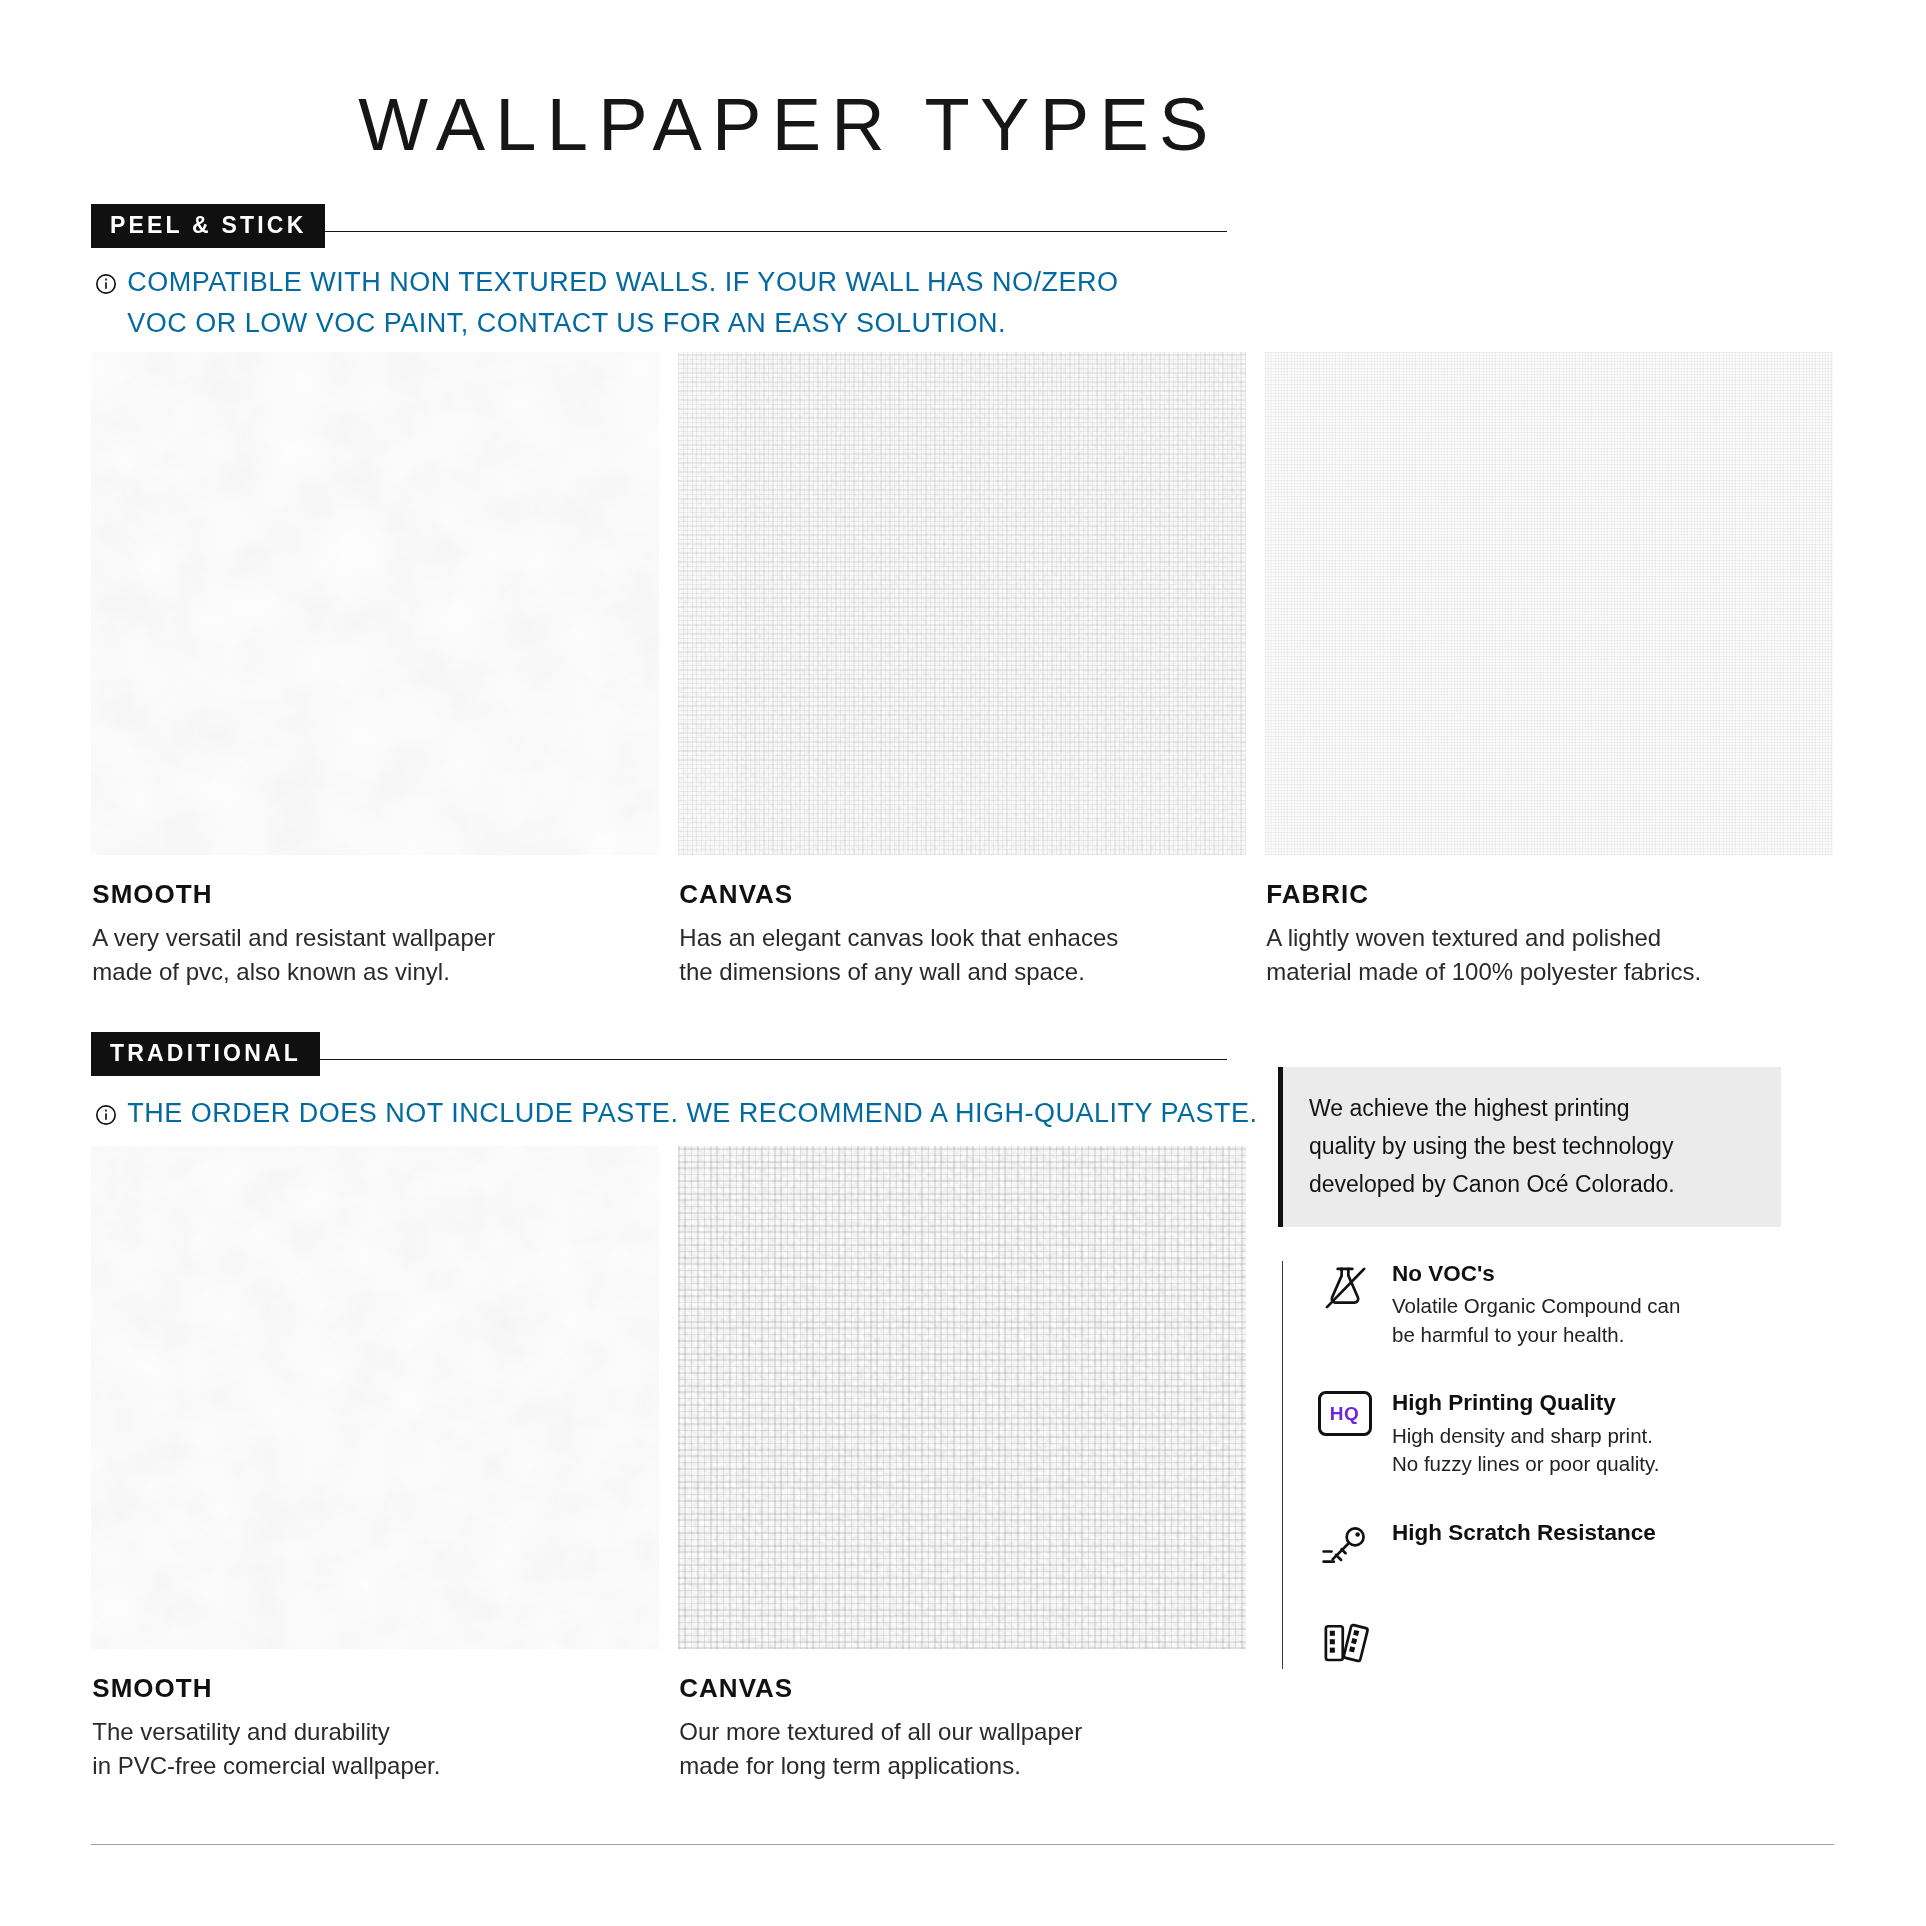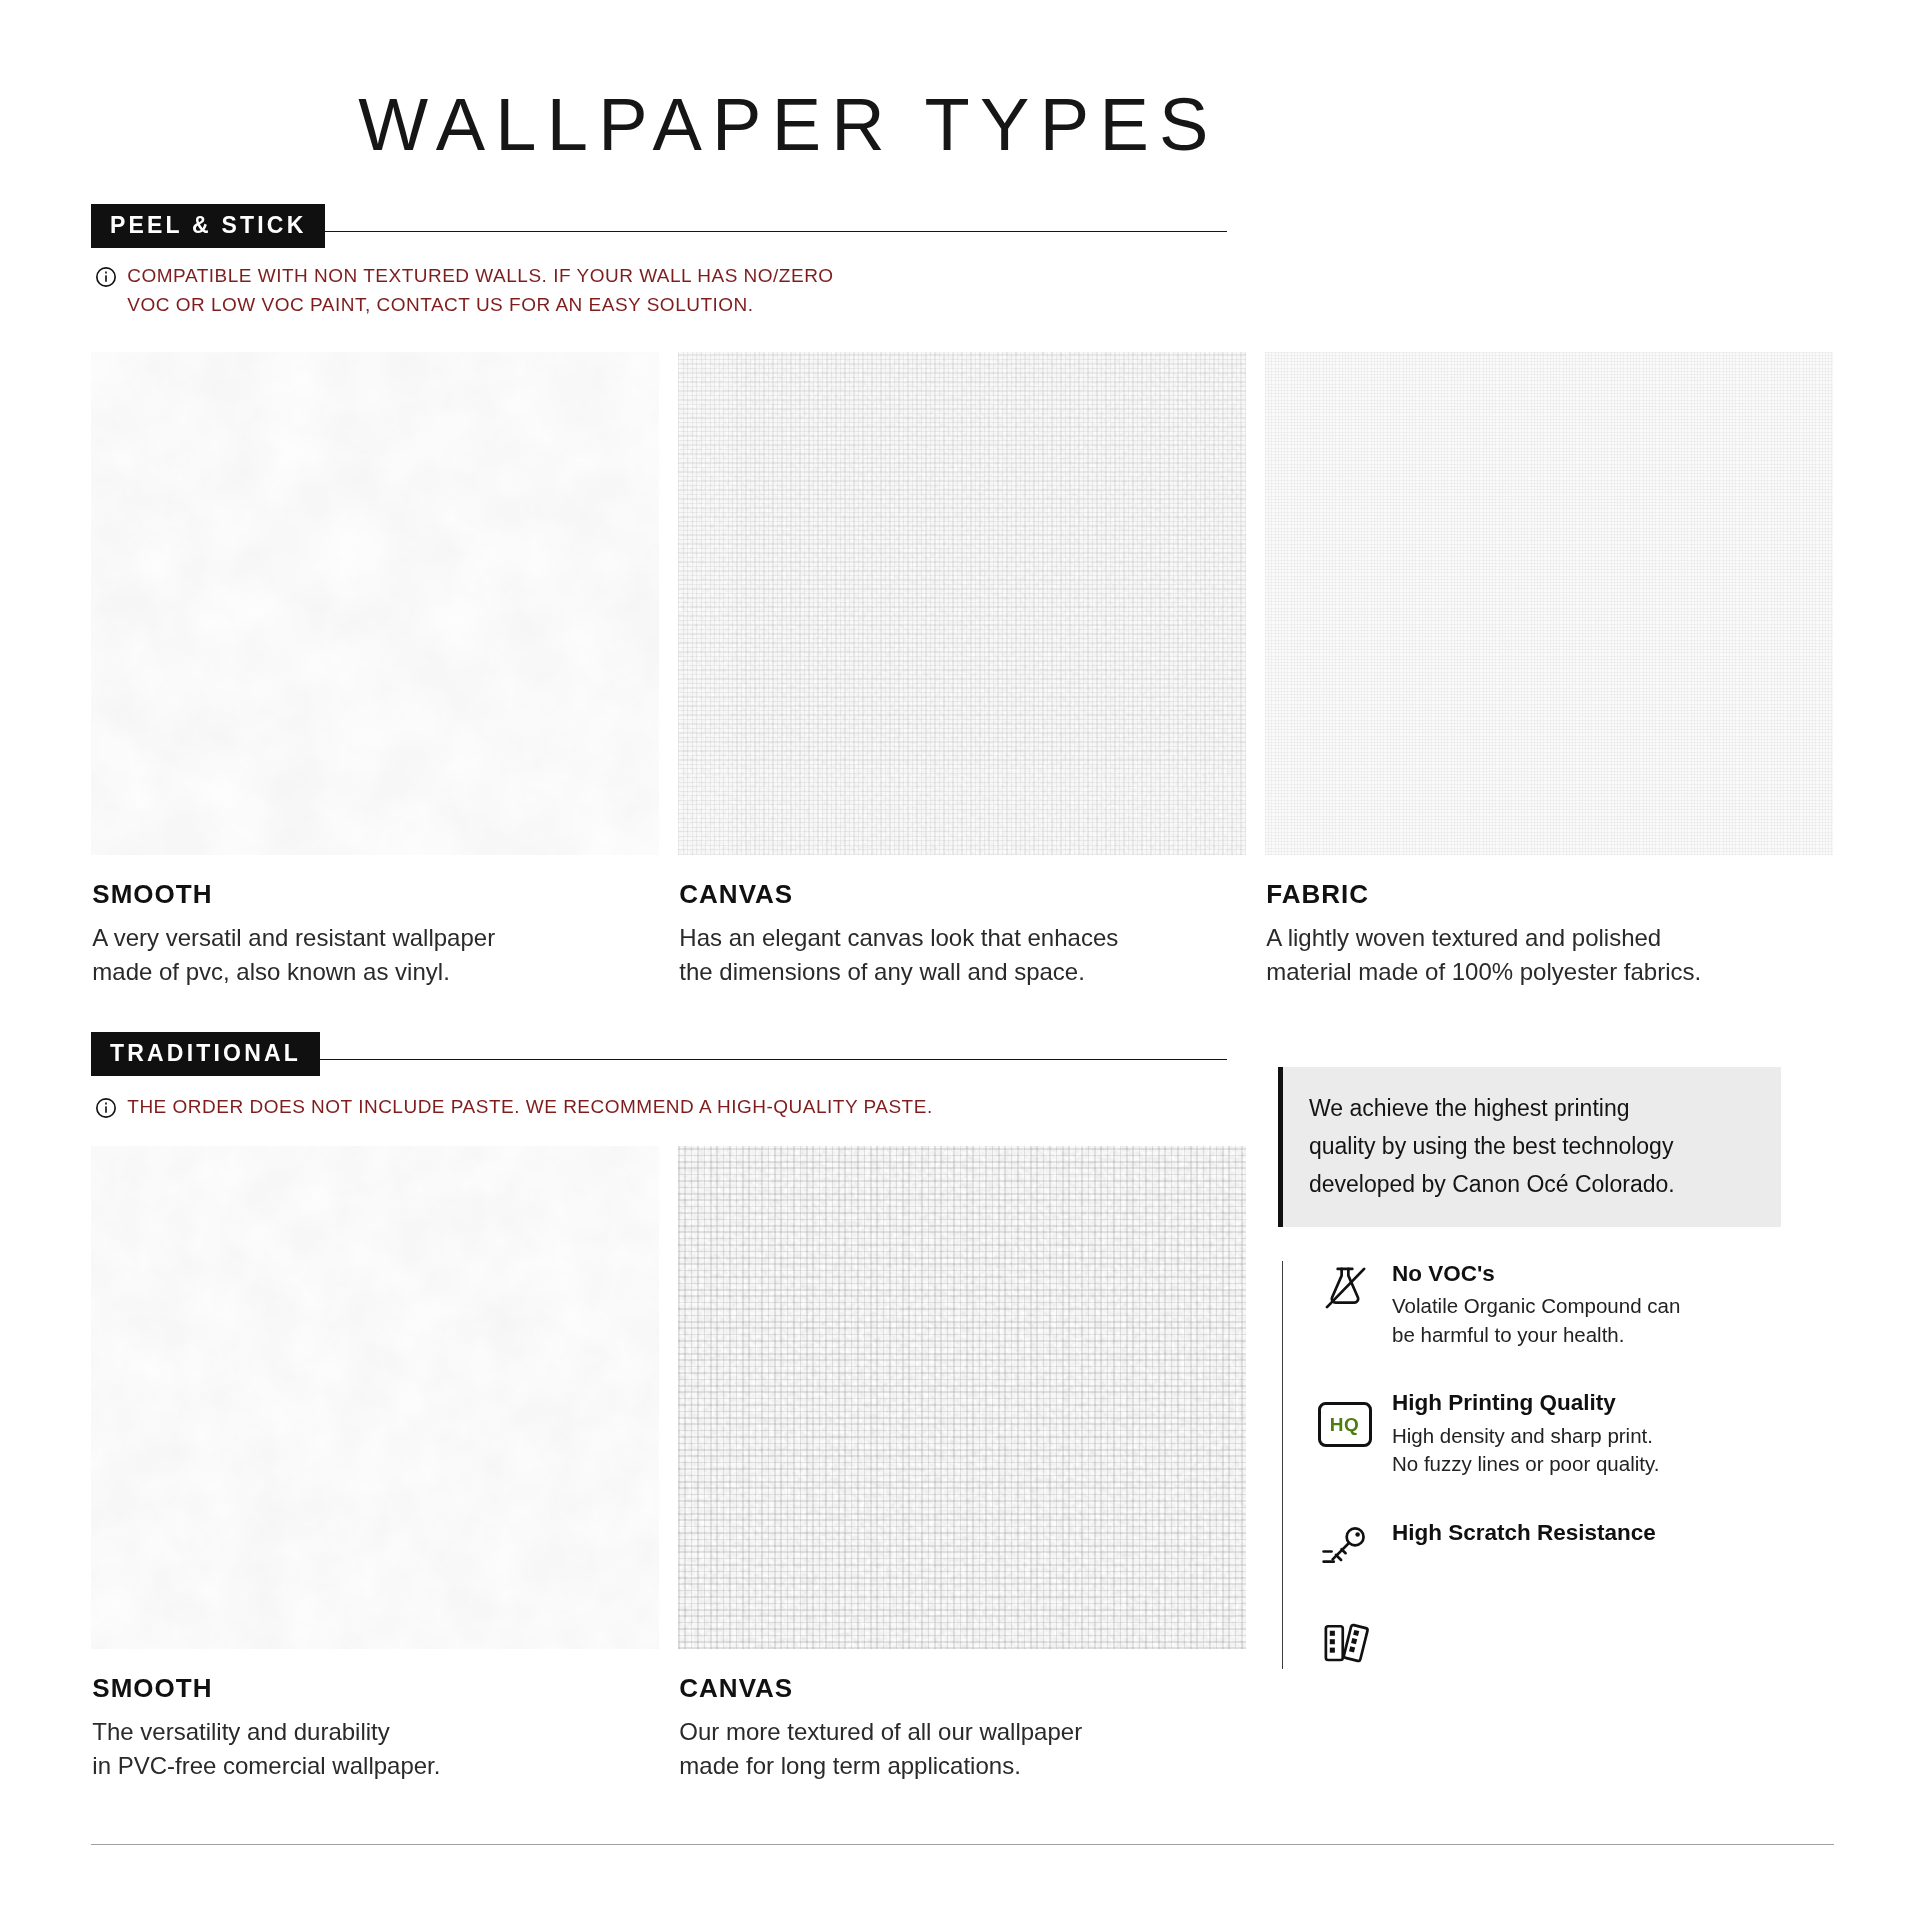--- a/index.html
+++ b/index.html
@@ -10,22 +10,22 @@
   .title{position:absolute;top:82px;left:0;width:1577px;text-align:center;
          font-size:74px;font-weight:500;letter-spacing:10.3px;color:#161616;white-space:nowrap;}
 
   
   .section-header{position:absolute;left:91px;width:1136px;display:flex;align-items:center;}
   .badge{background:#101010;color:#ffffff;font-size:23px;font-weight:700;letter-spacing:3.2px;
          padding:8.3px 19px;white-space:nowrap;}
   .rule{flex:1;border-bottom:1.9px solid #151515;height:0.6px;margin-top:11.6px;}
 
   
-  .note{position:absolute;display:flex;gap:10.3px;font-size:19px;letter-spacing:0.5px;
-        line-height:1.5;color:#7f1d1d;}
+  .note{position:absolute;display:flex;gap:10.3px;font-size:27px;letter-spacing:0.5px;
+        line-height:1.5;color:#0369a1;}
   .note .icn{flex:none;margin-top:3.9px;}
   .ml{white-space:pre-line;}
 
   
   .swatch-row{position:absolute;left:91px;display:flex;gap:19px;}
   .col{width:568px;}
   .swatch{position:relative;width:568px;height:503px;background:#f5f5f4;overflow:hidden;}
   .swatch svg.tex{position:absolute;inset:0;display:block;}
   .weave{position:absolute;inset:0;}
   .weave-canvasA{background-image:
@@ -46,22 +46,22 @@
   .quality-box{position:absolute;top:1067px;left:1278px;width:503px;box-sizing:border-box;
                background:#ebebeb;border-left:5.8px solid #111;padding:23px 26px;
                font-size:23px;line-height:1.65;color:#141414;}
   .features{position:absolute;top:1261px;left:1282px;width:552px;box-sizing:border-box;
             border-left:1.3px solid #3c3c3c;padding-left:32px;display:flex;flex-direction:column;gap:41px;}
   .feature{display:flex;gap:18px;}
   .ficon{flex:none;width:59px;display:flex;justify-content:center;align-items:flex-start;}
   .ftext{flex:1;}
   .ftitle{font-size:22.5px;font-weight:700;color:#101010;}
   .fdesc{margin-top:5.1px;font-size:20.5px;line-height:1.4;color:#222;}
-  .hq-box{width:48px;height:39px;border:3.2px solid #111;border-radius:7.7px;margin-top:12px;
-          display:flex;align-items:center;justify-content:center;font-size:19px;font-weight:700;letter-spacing:0.6px;color:#4d7c0f;}
+  .hq-box{width:48px;height:39px;border:3.2px solid #111;border-radius:7.7px;margin-top:1px;
+          display:flex;align-items:center;justify-content:center;font-size:19px;font-weight:700;letter-spacing:0.6px;color:#6d28d9;}
 
   .bottom-rule{position:absolute;top:1844px;left:91px;width:1743px;border-top:1.3px solid #a0a0a0;}
   .defs-holder{position:absolute;width:0;height:0;overflow:hidden;}
 </style>
 </head>
 <body>
 
 <svg class="defs-holder" aria-hidden="true">
   <defs>
     <filter id="texSmoothA" x="-5%" y="-5%" width="110%" height="110%">

